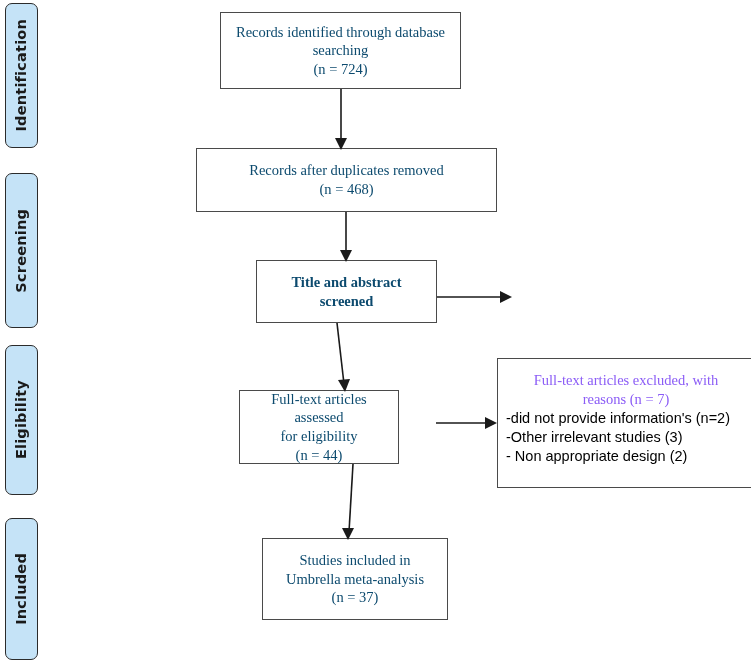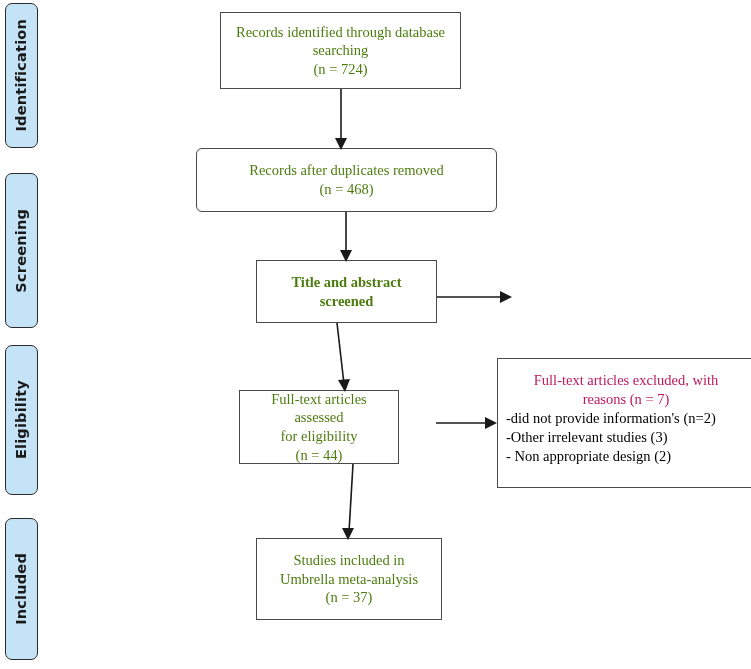--- a/index.html
+++ b/index.html
@@ -50,43 +50,43 @@
     background: #ffffff;
     border: 1.3px solid #4a4a4a;
     display: flex;
     align-items: center;
     justify-content: center;
   }
   .flow-text {
     font-family: "Liberation Serif", serif;
     font-size: 14.5px;
     line-height: 1.28;
-    color: #4d7c0f;
+    color: #0c4a6e;
     text-align: center;
     white-space: pre-line;
     padding: 0 6px;
   }
   .reasons-wrap {
     position: absolute;
     left: 0;
     right: 0;
     top: 12px;
     padding: 0 8px;
     box-sizing: border-box;
   }
   .reasons-head {
     font-family: "Liberation Serif", serif;
     font-size: 14.5px;
     line-height: 1.28;
     text-align: center;
     white-space: pre-line;
-    color: #be185d;
+    color: #8b5cf6;
   }
   .reasons-list {
-    font-family: Liberation Serif, serif;
+    font-family: Liberation Sans, sans-serif;
     font-size: 14.5px;
     line-height: 1.3;
     text-align: left;
     white-space: pre-line;
     color: #000000;
     margin-top: 1px;
   }
   
   .connector {
     position: absolute;
@@ -123,21 +123,21 @@
   <div class="stage-bar" style="top:518px; height:142px;">
     <span class="stage-label">Included</span>
   </div>
 
   <div class="flow-box" style="left:220px; top:12px; width:241px; height:77px;">
     <span class="flow-text">Records identified through database
 searching
 (n = 724)</span>
   </div>
 
-  <div class="flow-box" style="left:196px; top:148px; width:301px; height:64px;border-radius:6px;">
+  <div class="flow-box" style="left:196px; top:148px; width:301px; height:64px;">
     <span class="flow-text">Records after duplicates removed
 (n = 468)</span>
   </div>
 
   <div class="flow-box" style="left:256px; top:260px; width:181px; height:63px;font-weight:bold;">
     <span class="flow-text">Title and abstract
 screened</span>
   </div>
 
 
@@ -150,21 +150,21 @@
   <div class="flow-box" style="left:497px; top:358px; width:258px; height:130px;">
     <div class="reasons-wrap">
       <div class="reasons-head">Full-text articles excluded, with
 reasons (n = 7)</div>
       <div class="reasons-list">-did not provide information's (n=2)
 -Other irrelevant studies (3)
 - Non appropriate design (2)</div>
     </div>
   </div>
 
-  <div class="flow-box" style="left:256px; top:538px; width:186px; height:82px;">
+  <div class="flow-box" style="left:262px; top:538px; width:186px; height:82px;">
     <span class="flow-text">Studies included in
 Umbrella meta-analysis
 (n = 37)</span>
   </div>
 
   <svg class="connector" style="left:0; top:0; width:751px; height:669px;" viewBox="0 0 751 669">
 
     <g>
       <line class="conn-line" x1="341" y1="89" x2="341" y2="142"></line>
       <polygon class="arrow-head" points="341,150 335,138 347,138"></polygon>

